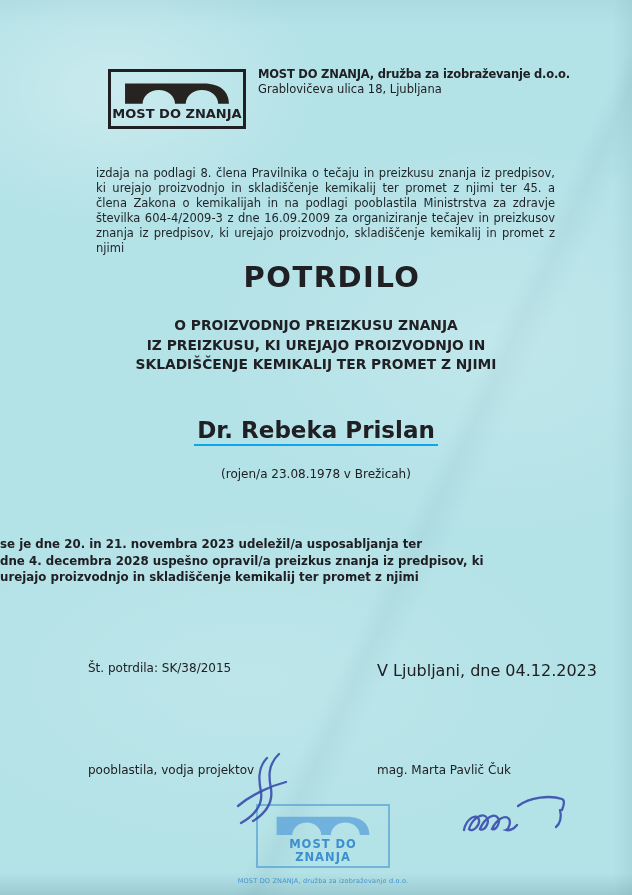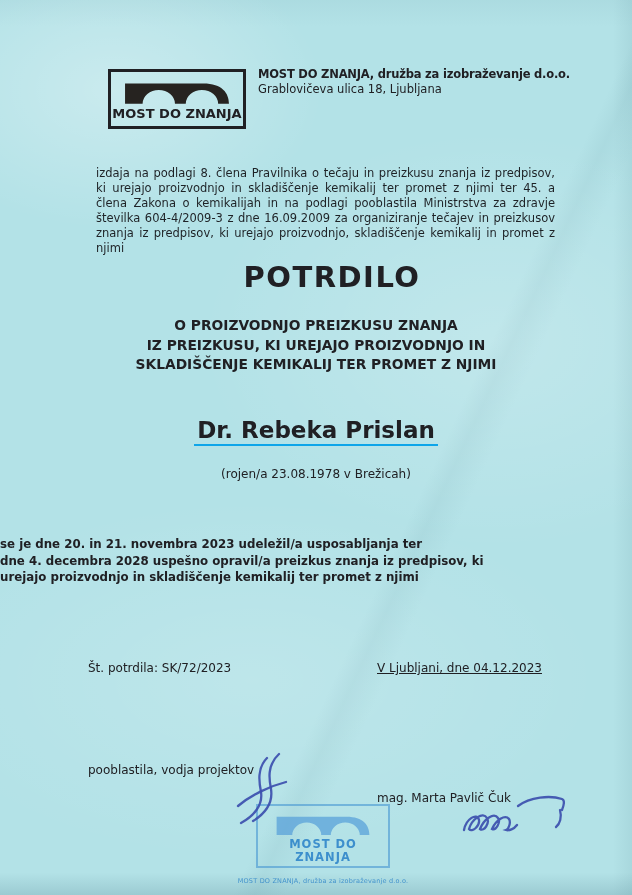--- a/index.html
+++ b/index.html
@@ -60,25 +60,25 @@
     border-bottom:2px solid #0ea5e9;padding:0 3px 1px;
     display:inline-block;
   }
   .birth{font-size:12px;margin-top:21px;}
 
   .bodytext{
     left:0;top:513px;width:100%;
     font-weight:bold;font-size:11.8px;line-height:16.5px;margin-top:23px;
   }
   .ref-num{left:88px;top:661px;font-size:12px;}
-  .ref-date{left:377px;top:661px;font-size:12px;text-decoration:underline;}
+  .ref-date{left:377px;top:661px;font-size:16px;}
 
   .signer{font-size:12px;line-height:17px;}
   .signer-left{left:88px;top:762px;}
-  .signer-right{left:377px;top:762px;margin-top:28px;}
+  .signer-right{left:377px;top:762px;}
 
   .pen{position:absolute;z-index:4;}
   .pen path{fill:none;stroke:var(--pen-blue);stroke-width:2.3;stroke-linecap:round;opacity:0.92;}
   .pen-left{left:230px;top:750px;}
   .pen-right{left:456px;top:788px;}
 
   
   .stamp{left:256px;top:804px;width:134px;text-align:center;z-index:3;}
   .stamp-box{
     border:2px solid rgba(70,150,210,0.60);
@@ -134,21 +134,21 @@
     <span class="name">Dr. Rebeka Prislan</span>
     <div class="birth">(rojen/a 23.08.1978 v Brežicah)</div>
   </div>
 
   <div class="layer bodytext">
     <div>se je dne 20. in 21. novembra 2023 udeležil/a usposabljanja ter</div>
     <div>dne 4. decembra 2028 uspešno opravil/a preizkus znanja iz predpisov, ki</div>
     <div>urejajo proizvodnjo in skladiščenje kemikalij ter promet z njimi</div>
   </div>
 
-  <span class="layer ref-num">Št. potrdila: SK/72/2023</span>
+  <span class="layer ref-num">Št. potrdila: SK/38/2015</span>
   <span class="layer ref-date">V Ljubljani, dne 04.12.2023</span>
 
   <div class="layer signer signer-left">
     <div>pooblastila, vodja projektov</div>
   </div>
   <div class="layer signer signer-right">
     <div>mag. Marta Pavlič Čuk</div>
   </div>
 
   <svg class="pen pen-left" width="62" height="78" viewBox="0 0 62 78">

